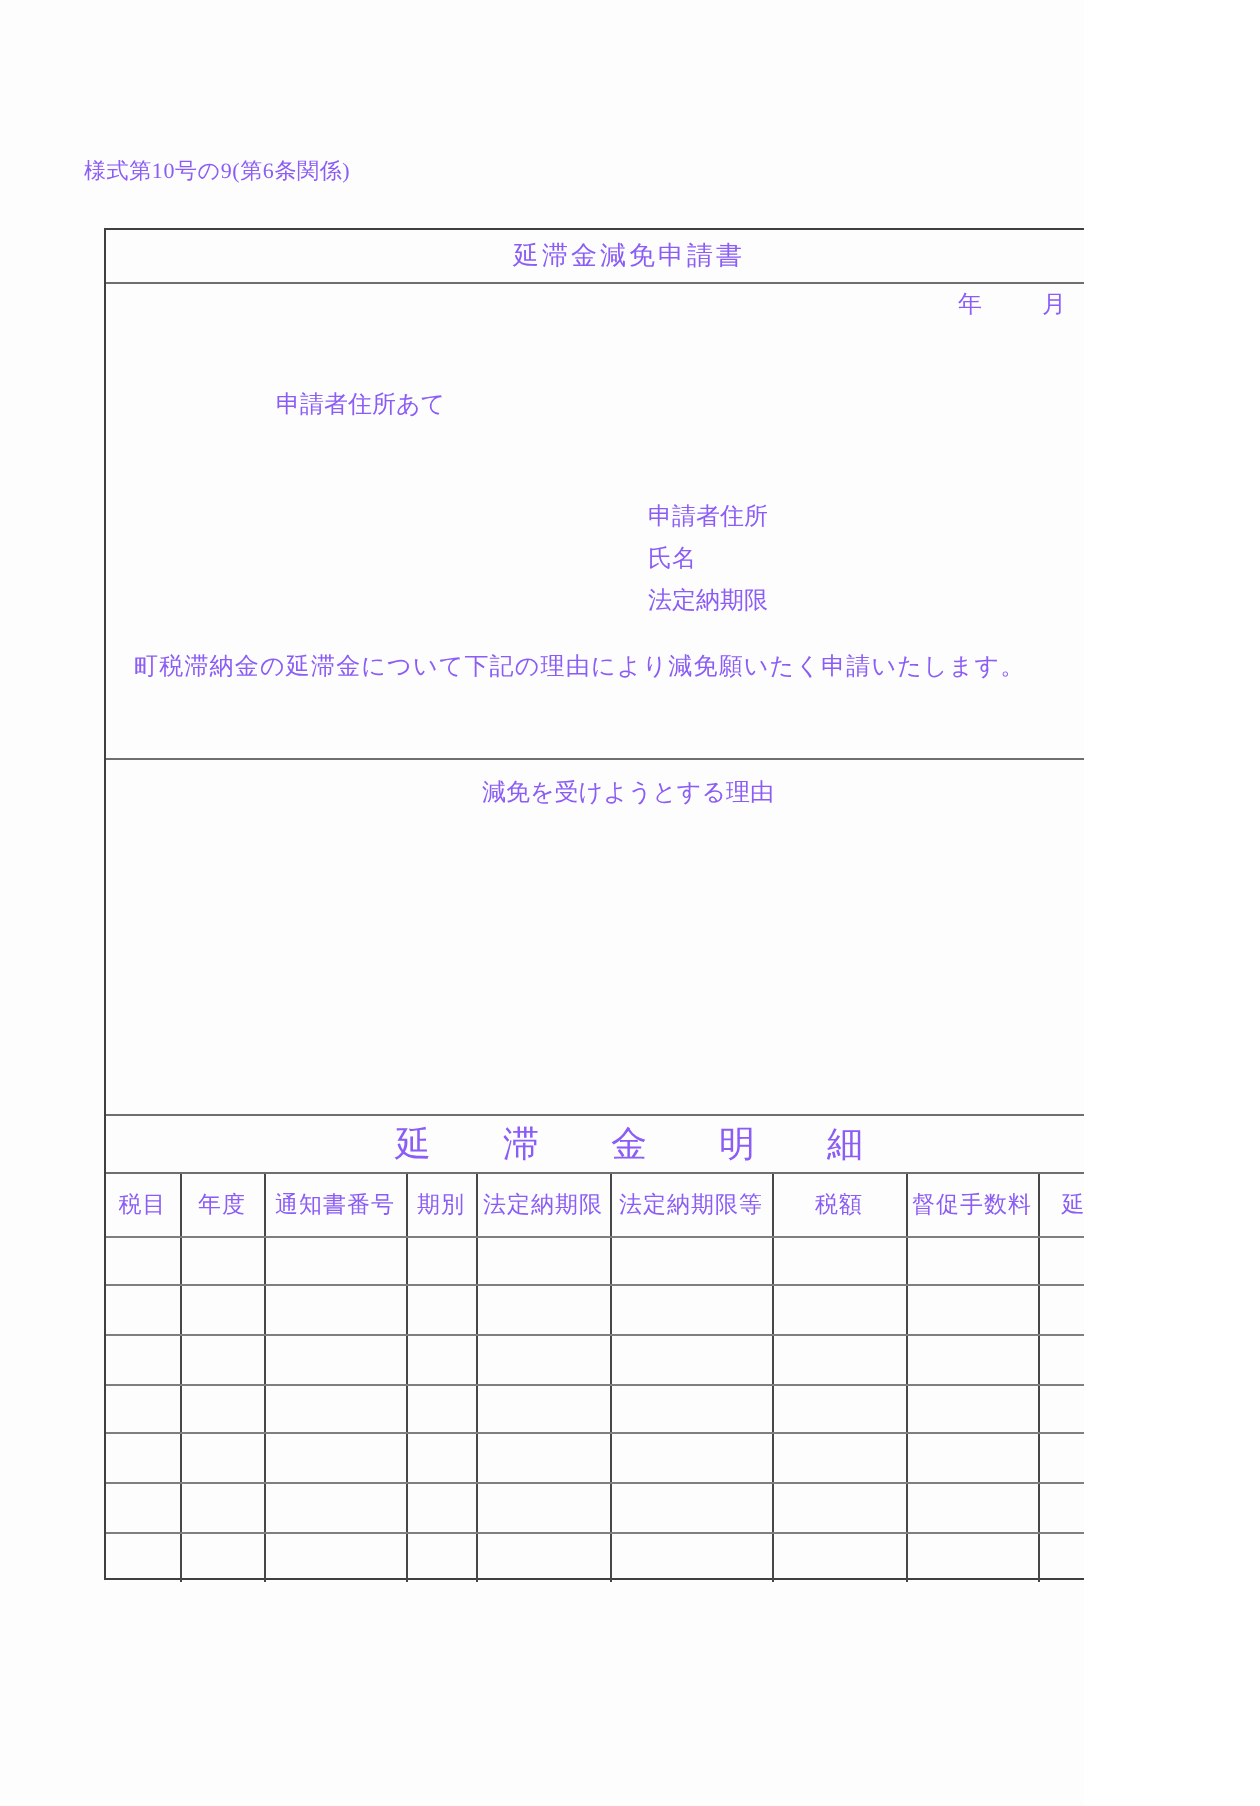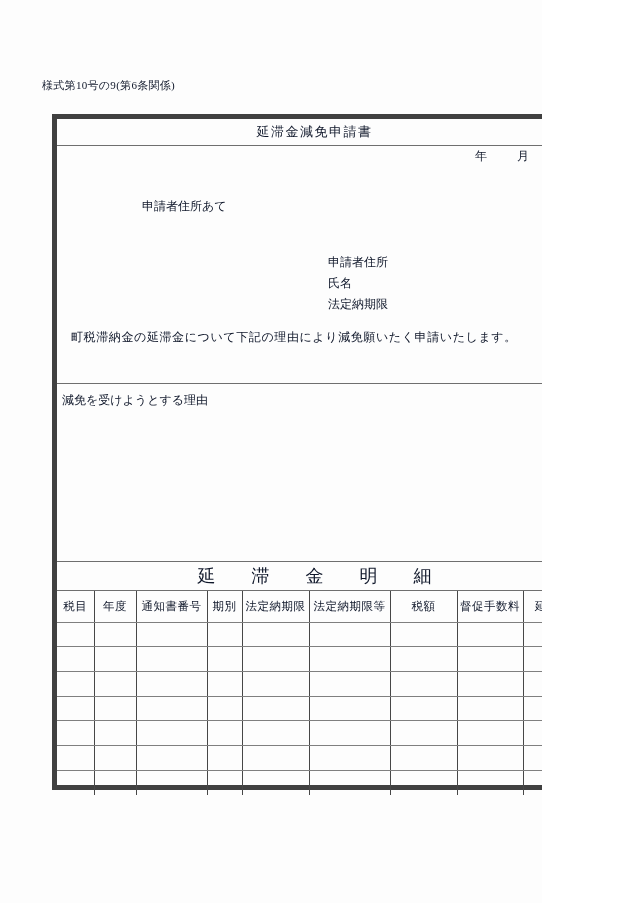--- a/index.html
+++ b/index.html
@@ -3,37 +3,37 @@
 <meta charset="utf-8">
 <style>
   * { margin: 0; padding: 0; box-sizing: border-box; }
   html, body { background: #ffffff; }
   .page {
     position: relative;
     width: 542px;
     height: 903px;
     background: #fdfdfd;
     font-family: "Liberation Serif", "DejaVu Serif", serif;
-    color: #0f172a;
+    color: #8b5cf6;
     overflow: hidden;
   }
   .form-label {
     position: absolute;
     left: 42px;
     top: 78px;
     font-size: 11px;
     letter-spacing: 0.3px;
   }
   .form-box {
     position: absolute;
     left: 52px;
     top: 114px;
     width: 525px;
     height: 676px;
-    border: 5px solid #404040;
+    border: 1px solid #404040;
     background: #fdfdfd;
   }
   .title-row {
     height: 27px;
     border-bottom: 1px solid #6f6f6f;
     display: flex;
     align-items: center;
     justify-content: center;
     font-size: 13px;
     letter-spacing: 1.5px;
@@ -69,20 +69,21 @@
     padding-left: 14px;
     padding-right: 10px;
     line-height: 20px;
     letter-spacing: 0.6px;
   }
   .reason-section {
     height: 178px;
     border-bottom: 1px solid #6f6f6f;
     padding: 8px 6px 0 5px;
     font-size: 12px;
+    text-align: center;
   }
   .detail-title {
     height: 29px;
     border-bottom: 1px solid #6f6f6f;
     display: flex;
     align-items: center;
     justify-content: center;
     font-size: 18px;
   }
   table.detail-table {

